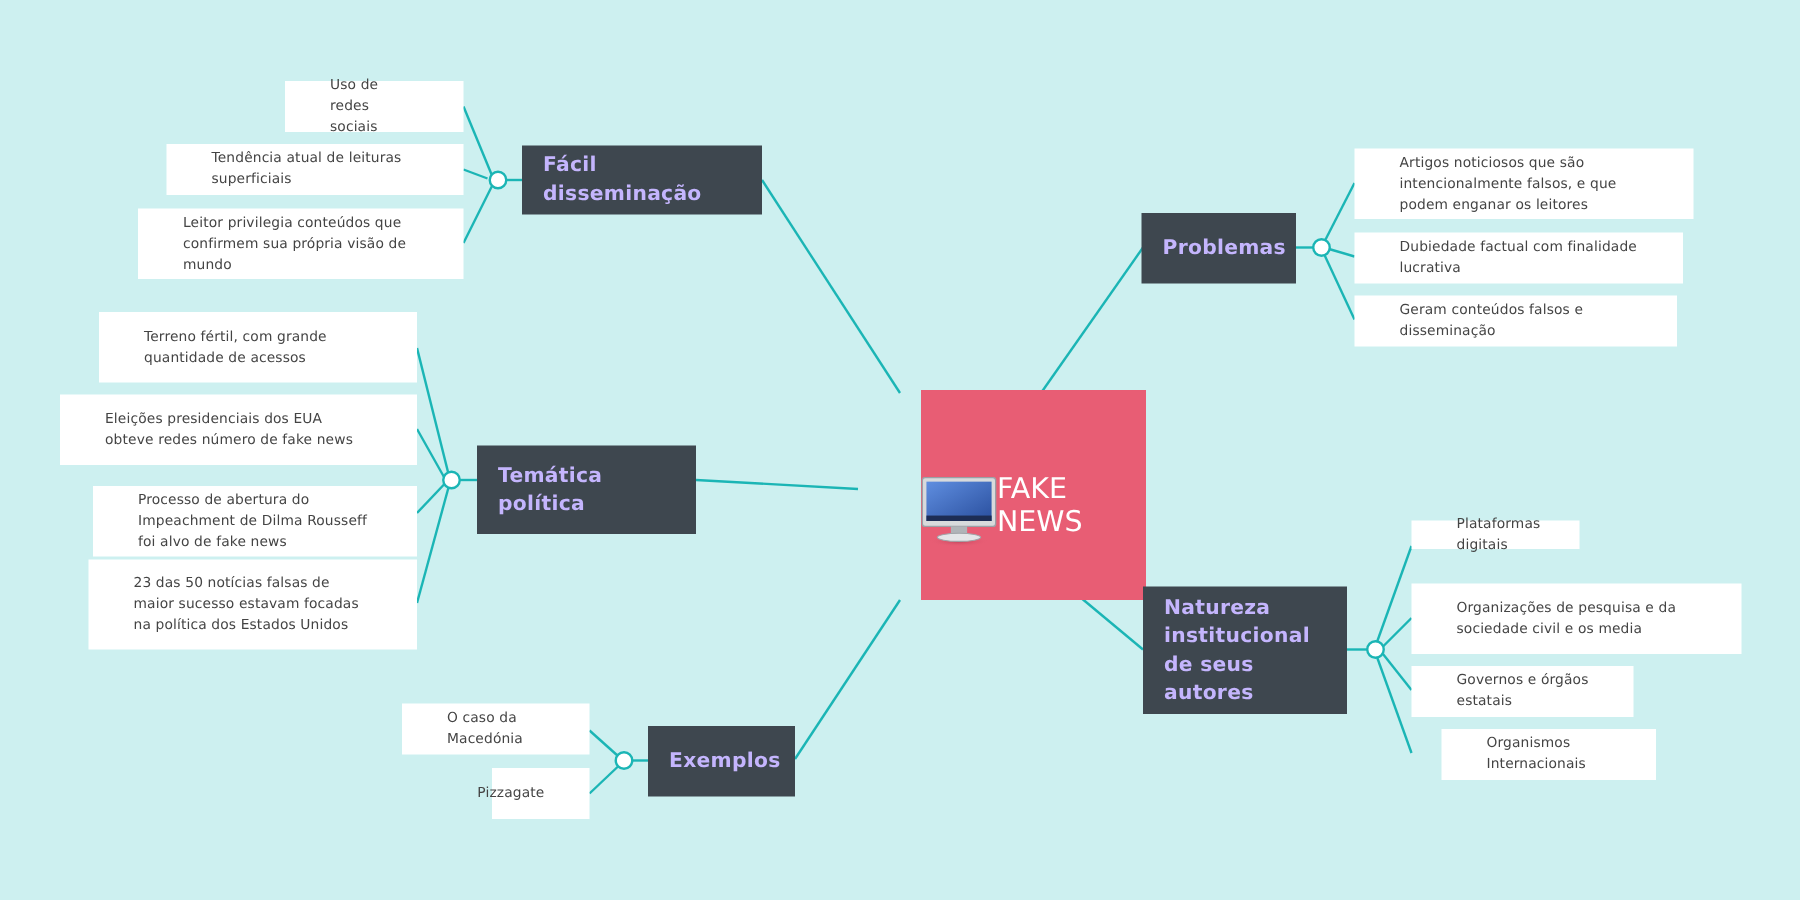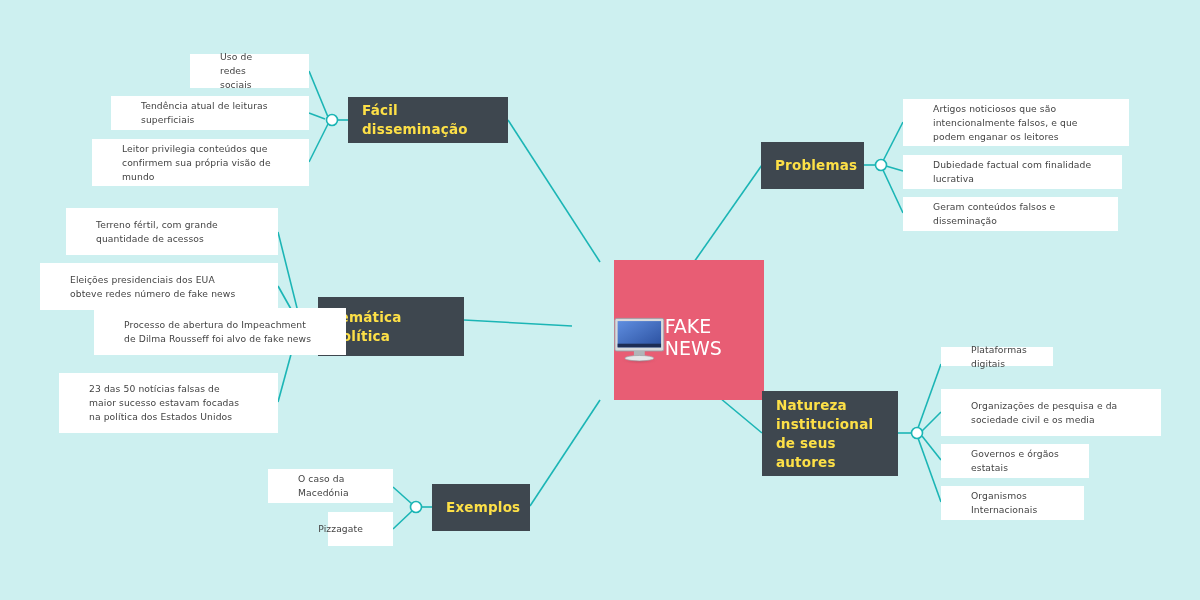--- a/index.html
+++ b/index.html
@@ -1,19 +1,19 @@
 <!DOCTYPE html>
 <html><head>
 <meta charset="utf-8">
 <style>
   html, body { margin:0; padding:0; }
   body { width:1200px; height:600px; background:#cdf0f0; position:relative; overflow:hidden; font-family:"DejaVu Sans", sans-serif; }
   svg.links { position:absolute; left:0; top:0; width:1200px; height:600px; }
   .node { position:absolute; box-sizing:border-box; }
-  .main { background:#3e474f; color:#fde047; font-weight:bold; font-size:13.5px; display:flex; align-items:center; padding:0 14px; letter-spacing:0.2px; line-height:19px; }
+  .main { background:#3e474f; color:#c4b5fd; font-weight:bold; font-size:13.5px; display:flex; align-items:center; padding:0 14px; letter-spacing:0.2px; line-height:19px; }
   .leaf { background:#fff; color:#444; font-size:9.2px; line-height:14px; display:flex; align-items:center; padding:0 30px; letter-spacing:0.1px; }
   .leaf.right { justify-content:flex-end; text-align:left; }
   .center { background:#e85d74; color:#fff; display:flex; flex-direction:row; align-items:center;margin-left:43px; }
   .center .title { font-size:19px; margin-top:14px; font-weight:normal; }
   .monitor { margin-top:22px; }
 </style>
 </head>
 <body>
 
 <svg class="links" viewBox="0 0 1200 600">
@@ -97,21 +97,21 @@
 
 <div class="node main" style="left:318px;top:297px;width:146px;height:59px;">
   <span>Temática política</span>
 </div>
 <div class="node leaf" style="left:66px;top:208px;width:212px;height:47px;">
   <span>Terreno fértil, com grande quantidade de acessos</span>
 </div>
 <div class="node leaf" style="left:40px;top:263px;width:238px;height:47px;">
   <span>Eleições presidenciais dos EUA obteve redes número de fake news</span>
 </div>
-<div class="node leaf" style="left:62px;top:308px;width:252px;height:47px;margin-left:32px;">
+<div class="node leaf" style="left:62px;top:324px;width:216px;height:47px;">
   <span>Processo de abertura do Impeachment de Dilma Rousseff foi alvo de fake news</span>
 </div>
 <div class="node leaf" style="left:59px;top:373px;width:219px;height:60px;">
   <span>23 das 50 notícias falsas de maior sucesso estavam focadas na política dos Estados Unidos</span>
 </div>
 
 <div class="node main" style="left:432px;top:484px;width:98px;height:47px;">
   <span>Exemplos</span>
 </div>
 <div class="node leaf right" style="left:268px;top:469px;width:125px;height:34px;">
@@ -139,15 +139,15 @@
 </div>
 <div class="node leaf" style="left:941px;top:347px;width:112px;height:19px;">
   <span>Plataformas digitais</span>
 </div>
 <div class="node leaf" style="left:941px;top:389px;width:220px;height:47px;">
   <span>Organizações de pesquisa e da sociedade civil e os media</span>
 </div>
 <div class="node leaf" style="left:941px;top:444px;width:148px;height:34px;">
   <span>Governos e órgãos estatais</span>
 </div>
-<div class="node leaf" style="left:941px;top:486px;width:143px;height:34px;">
+<div class="node leaf" style="left:961px;top:486px;width:143px;height:34px;">
   <span>Organismos Internacionais</span>
 </div>
 
 </body></html>

